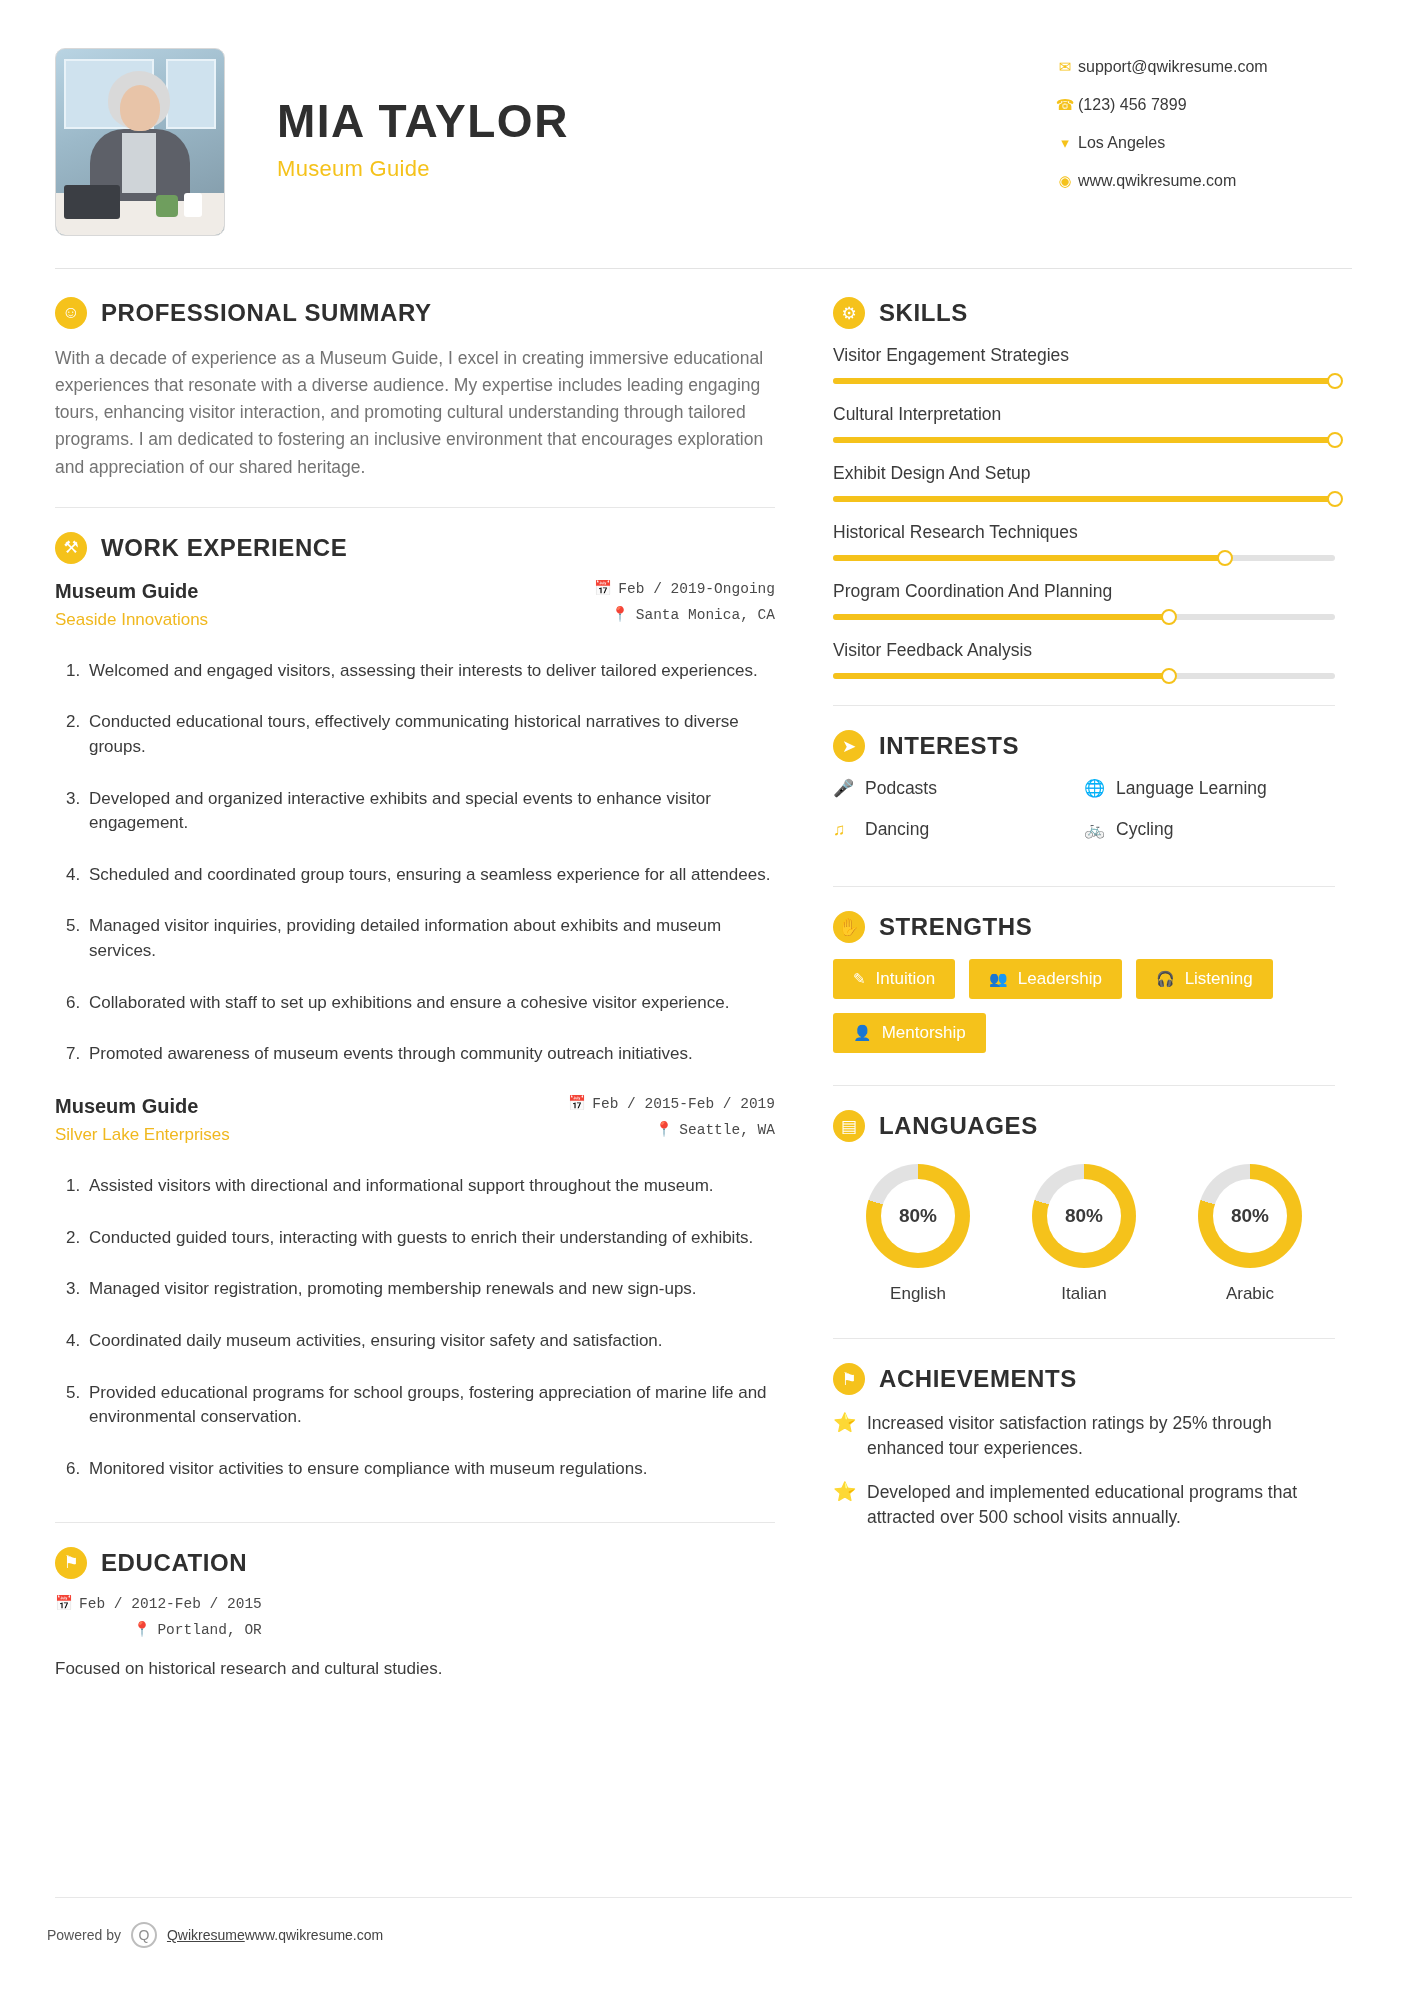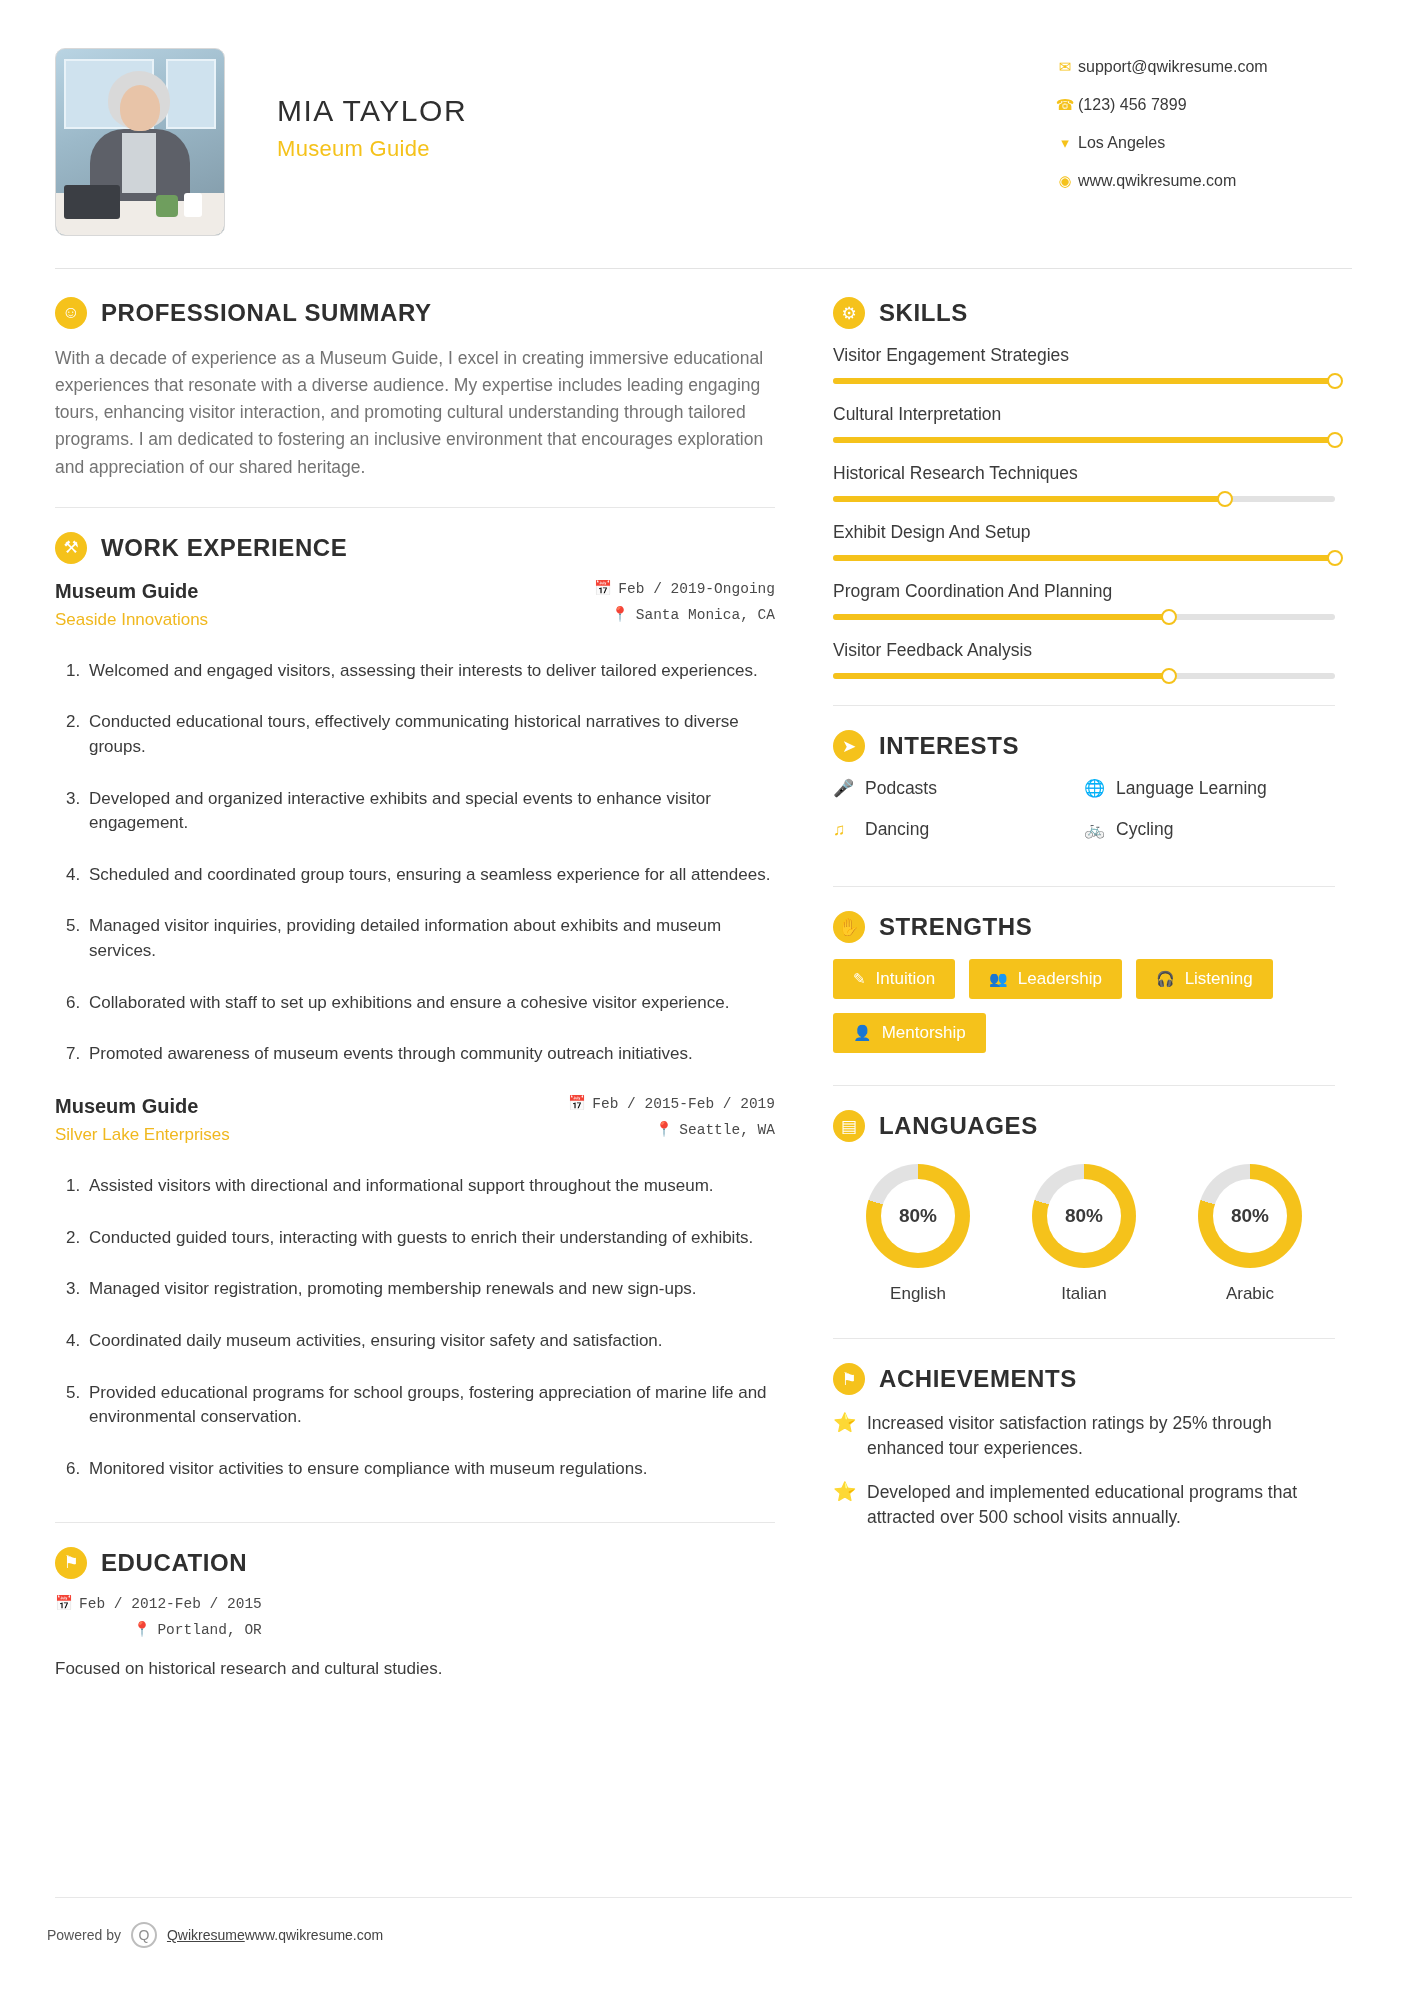--- a/index.html
+++ b/index.html
@@ -74,22 +74,22 @@
     position:absolute; right:46px; bottom:18px; width:22px; height:22px;
     background:#6f9e5e; border-radius:4px;
   }
 
   .name-block {
     margin-left: 52px;
     padding-top: 46px;
     flex: 1 1 auto;
   }
   .name {
-    font-size: 30px;
-    font-weight: normal;
+    font-size: 46px;
+    font-weight: bold;
     letter-spacing: 1.5px;
     color: #2f2f2f;
   }
   .role {
     font-size: 22px;
     color: #f5c21b;
     margin-top: 8px;
     letter-spacing: 0.3px;
   }
   .contact {
@@ -420,31 +420,31 @@
         </div>
       </div>
       <div class="skill">
         <div class="skill-name">Cultural Interpretation</div>
         <div class="bar">
           <div class="fill" style="width:100%"></div>
           <div class="knob" style="left:100%"></div>
         </div>
       </div>
       <div class="skill">
+        <div class="skill-name">Exhibit Design And Setup</div>
+        <div class="bar">
+          <div class="fill" style="width:100%"></div>
+          <div class="knob" style="left:100%"></div>
+        </div>
+      </div>
+      <div class="skill">
         <div class="skill-name">Historical Research Techniques</div>
         <div class="bar">
           <div class="fill" style="width:78%"></div>
           <div class="knob" style="left:78%"></div>
-        </div>
-      </div>
-      <div class="skill">
-        <div class="skill-name">Exhibit Design And Setup</div>
-        <div class="bar">
-          <div class="fill" style="width:100%"></div>
-          <div class="knob" style="left:100%"></div>
         </div>
       </div>
       <div class="skill">
         <div class="skill-name">Program Coordination And Planning</div>
         <div class="bar">
           <div class="fill" style="width:67%"></div>
           <div class="knob" style="left:67%"></div>
         </div>
       </div>
       <div class="skill">

